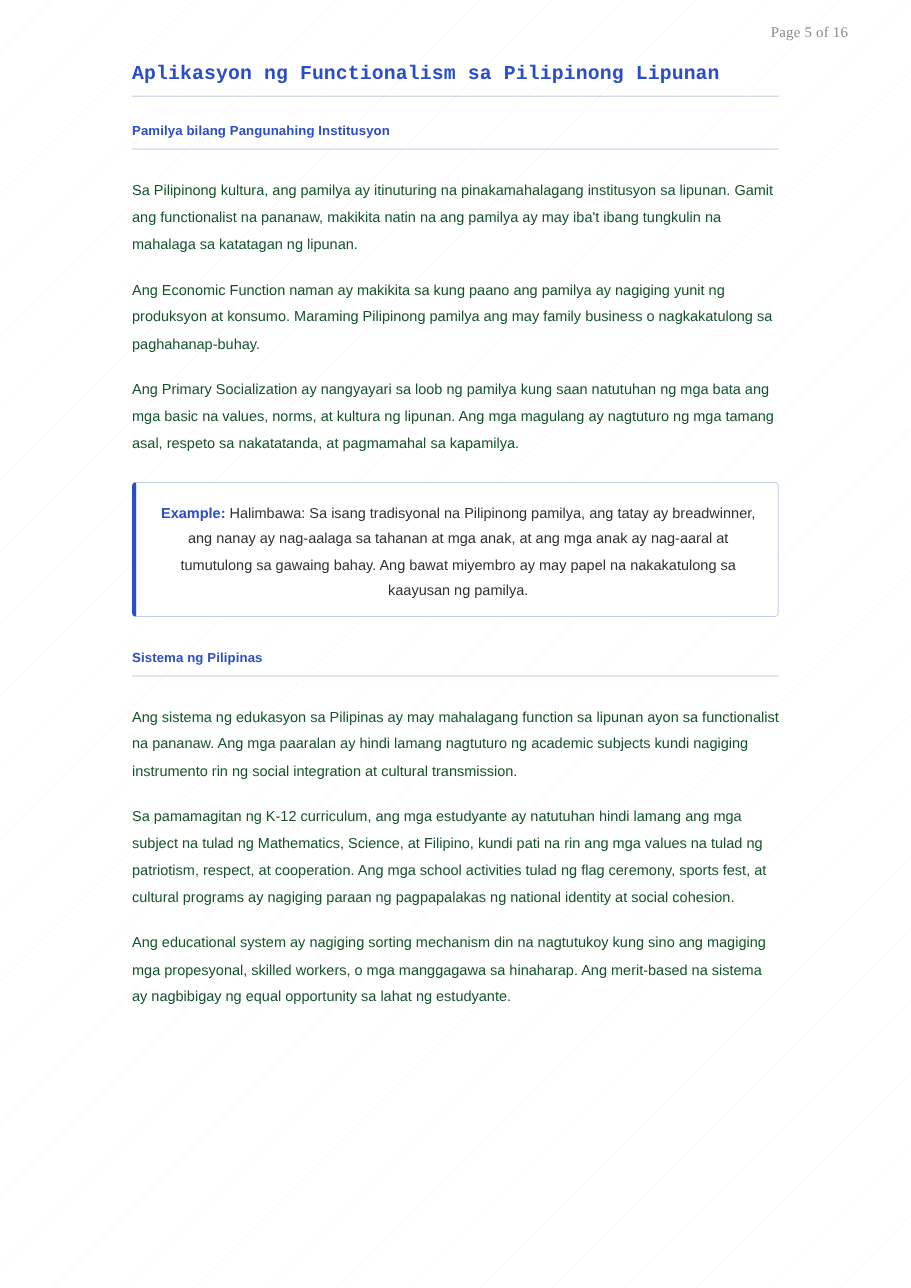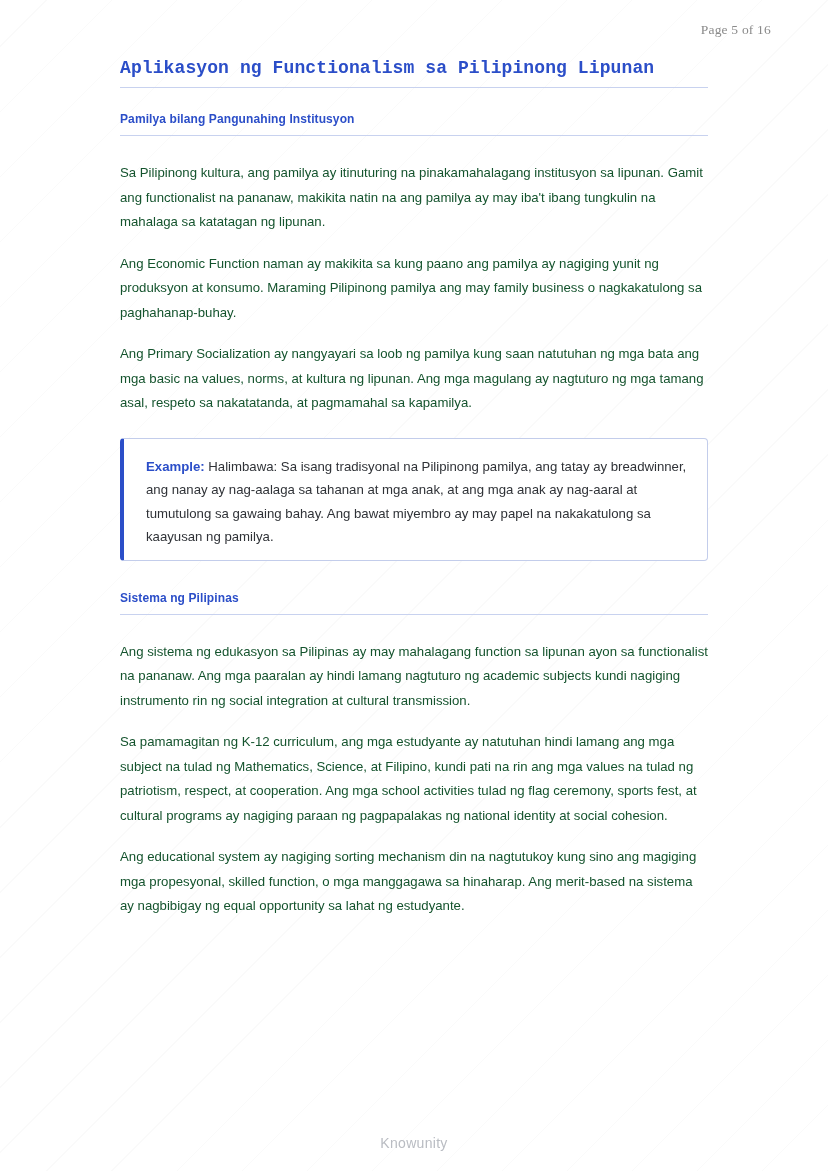--- a/index.html
+++ b/index.html
@@ -89,20 +89,21 @@
     margin: 0 0 17px 0;
   }
 
   .example-box {
     border: 1px solid #c3cdeb;
     border-left: 4px solid #2b4ec8;
     border-radius: 4px;
     padding: 16px 20px 11px 22px;
     margin: 22px 0 30px 0;
     background: #ffffff;
+    text-align: center;
   }
 
   .example-box p {
     margin: 0;
     font-size: 13.2px;
     line-height: 23.5px;
     color: #2f3237;
   }
 
   .example-label {
@@ -144,19 +145,18 @@
 
     <div class="example-box">
       <p><span class="example-label">Example:</span> <span>Halimbawa: Sa isang tradisyonal na Pilipinong pamilya, ang tatay ay breadwinner, ang nanay ay nag-aalaga sa tahanan at mga anak, at ang mga anak ay nag-aaral at tumutulong sa gawaing bahay. Ang bawat miyembro ay may papel na nakakatulong sa kaayusan ng pamilya.</span></p>
     </div>
 
     <h3 class="sub-title">Sistema ng Pilipinas</h3>
     <div class="rule thin"></div>
 
     <p class="body-text">Ang sistema ng edukasyon sa Pilipinas ay may mahalagang function sa lipunan ayon sa functionalist na pananaw. Ang mga paaralan ay hindi lamang nagtuturo ng academic subjects kundi nagiging instrumento rin ng social integration at cultural transmission.</p>
     <p class="body-text">Sa pamamagitan ng K-12 curriculum, ang mga estudyante ay natutuhan hindi lamang ang mga subject na tulad ng Mathematics, Science, at Filipino, kundi pati na rin ang mga values na tulad ng patriotism, respect, at cooperation. Ang mga school activities tulad ng flag ceremony, sports fest, at cultural programs ay nagiging paraan ng pagpapalakas ng national identity at social cohesion.</p>
-    <p class="body-text">Ang educational system ay nagiging sorting mechanism din na nagtutukoy kung sino ang magiging mga propesyonal, skilled function, o mga manggagawa sa hinaharap. Ang merit-based na sistema ay nagbibigay ng equal opportunity sa lahat ng estudyante.</p>
+    <p class="body-text">Ang educational system ay nagiging sorting mechanism din na nagtutukoy kung sino ang magiging mga propesyonal, skilled workers, o mga manggagawa sa hinaharap. Ang merit-based na sistema ay nagbibigay ng equal opportunity sa lahat ng estudyante.</p>
 
   </div>
 
-  <div class="footer-brand">Knowunity</div>
 
 </div>
 
 </body></html>

